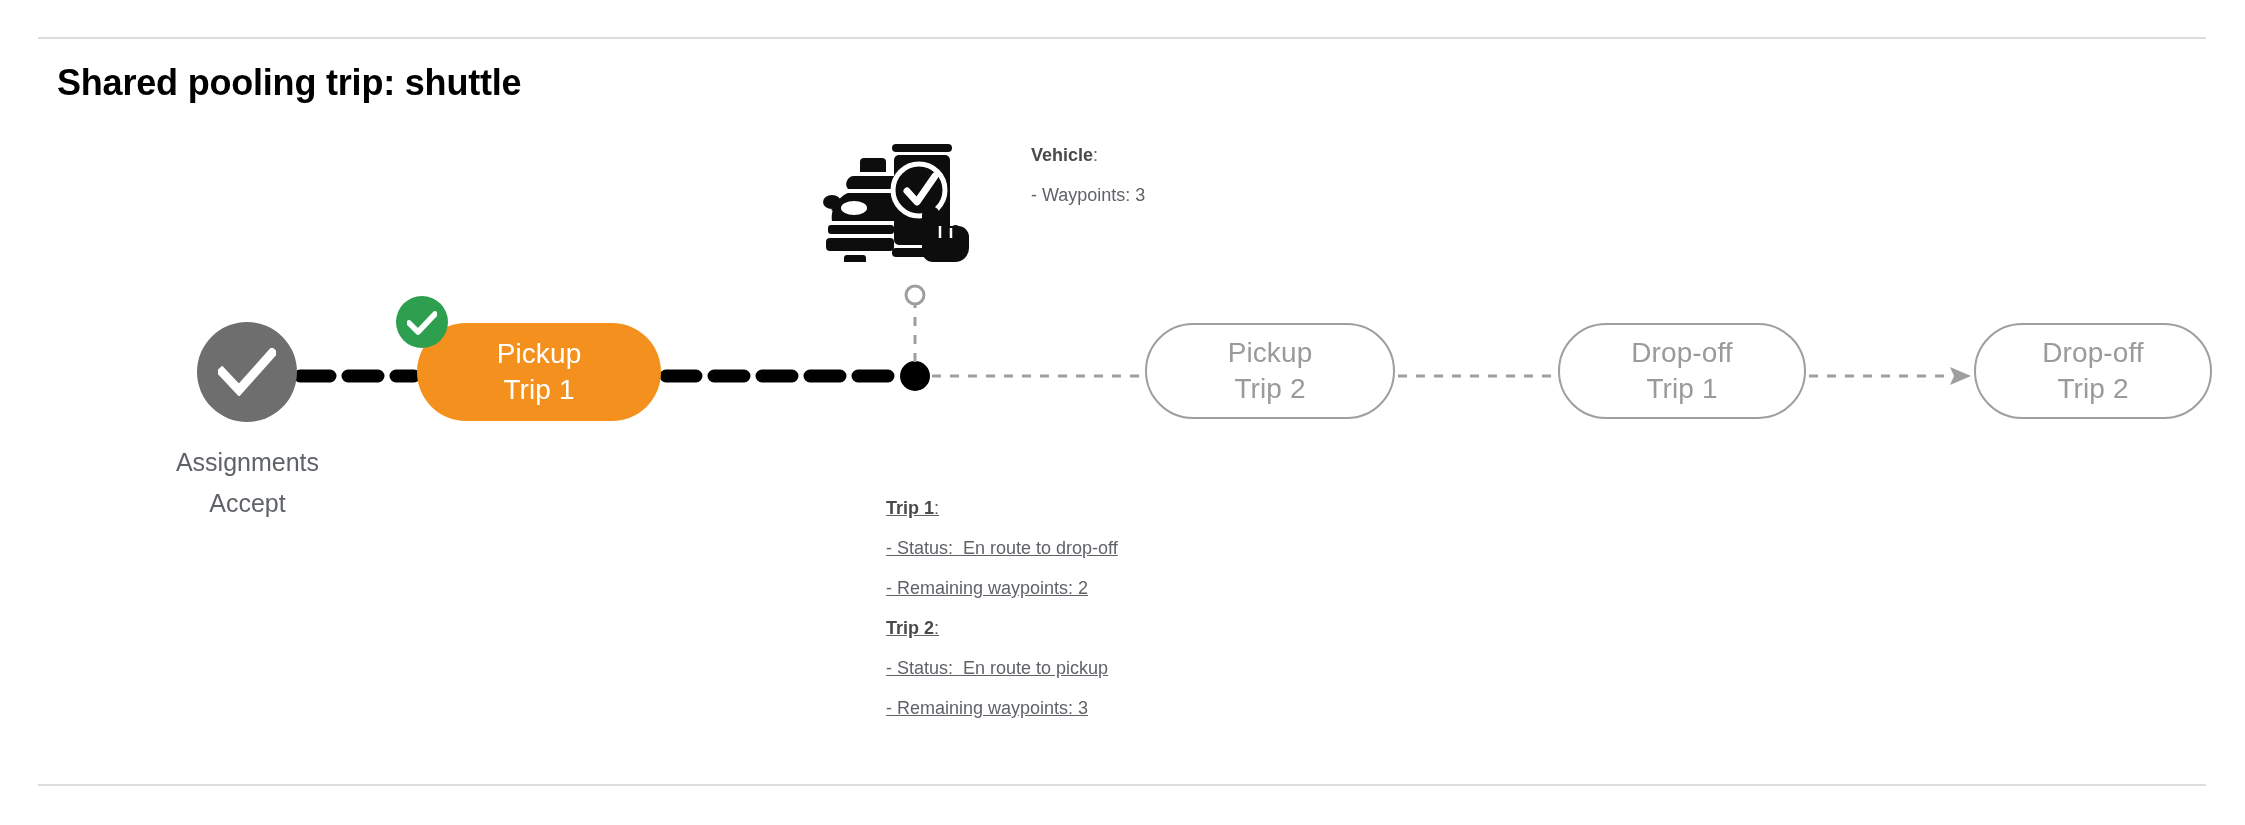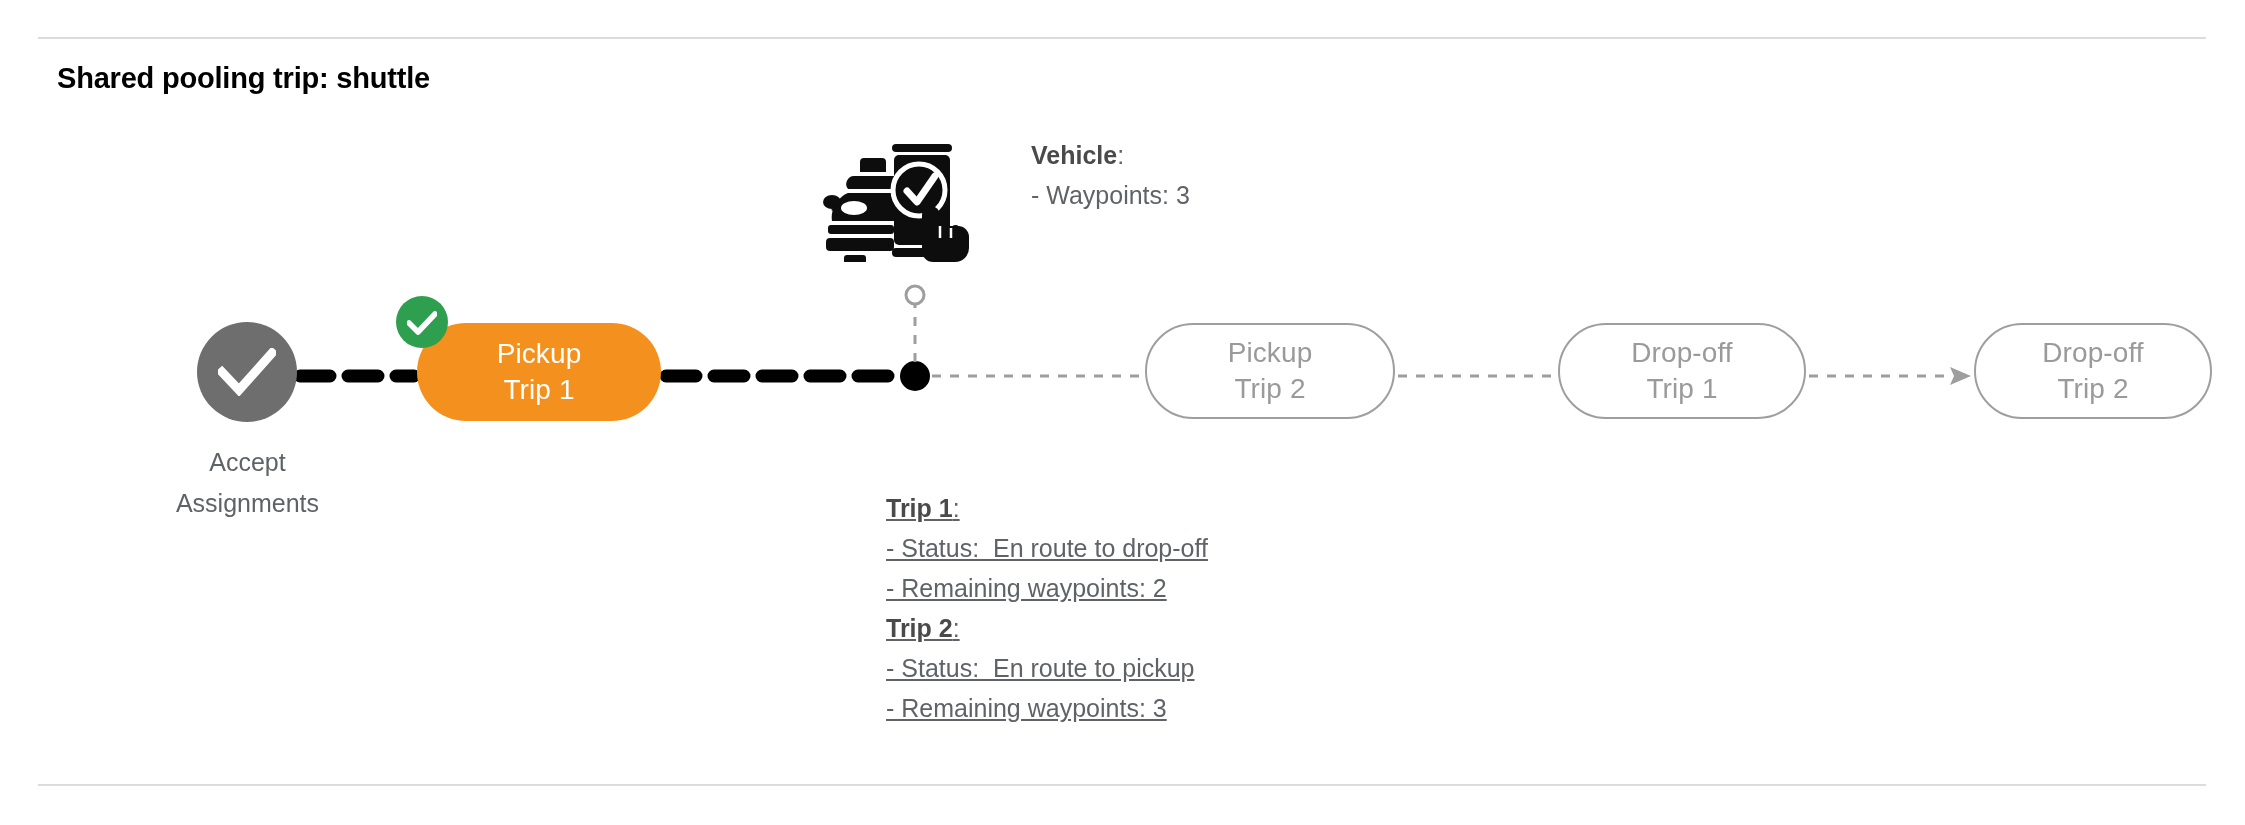--- a/index.html
+++ b/index.html
@@ -28,21 +28,21 @@
     background: #dadce0;
   }
   .divider.top { top: 37px; }
   .divider.bottom { top: 784px; }
 
   
   #page-title {
     position: absolute;
     left: 57px;
     top: 62px;
-    font-size: 29px;
+    font-size: 36px;
     font-weight: 700;
     color: #000000;
     letter-spacing: -0.2px;
     white-space: nowrap;
   }
 
   
   #wire-layer {
     position: absolute;
     left: 0;
@@ -156,21 +156,21 @@
     top: 122px;
     width: 160px;
     height: 140px;
   }
   #vehicle-icon svg { width: 160px; height: 140px; display: block; }
 
   
   .note {
     position: absolute;
     color: #5f6368;
-    font-size: 25px;
+    font-size: 18px;
     line-height: 40px;
     white-space: pre;
   }
   .note .hd {
     font-weight: 700;
     color: #4a4a4a;
   }
   #vehicle-note { left: 1031px; top: 135px; }
   #trip-notes   { left: 886px;  top: 488px; text-decoration: underline; }
 </style>
@@ -214,22 +214,22 @@
   </svg>
 
   <div id="start-node">
     <div class="disc">
       <svg viewBox="0 0 58 48" xmlns="http://www.w3.org/2000/svg">
         <path d="M4 24 L21 42 L54 5" fill="none" stroke="#ffffff" stroke-width="9" stroke-linecap="square" stroke-linejoin="miter"></path>
       </svg>
     </div>
   </div>
   <div id="start-label">
+    <div>Assignments</div>
     <div>Accept</div>
-    <div>Assignments</div>
   </div>
 
   <div id="active-node">
     <div class="line">Pickup</div>
     <div class="line">Trip 1</div>
   </div>
   <div id="active-badge">
     <svg viewBox="0 0 30 24" xmlns="http://www.w3.org/2000/svg">
       <path d="M2 12 L11 21 L28 3" fill="none" stroke="#ffffff" stroke-width="5.5" stroke-linecap="round" stroke-linejoin="round"></path>
     </svg>

